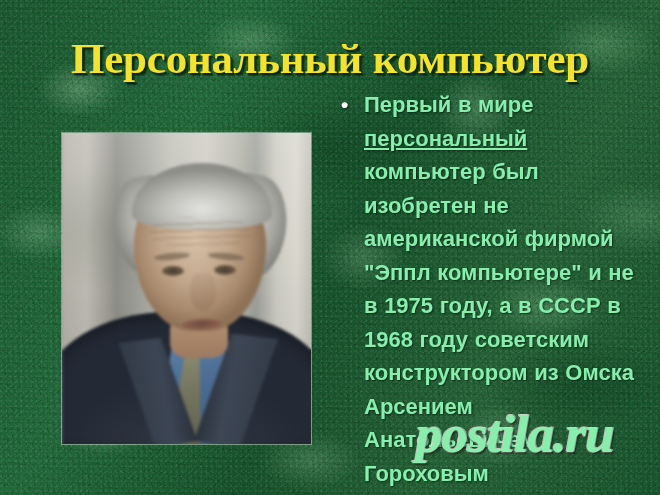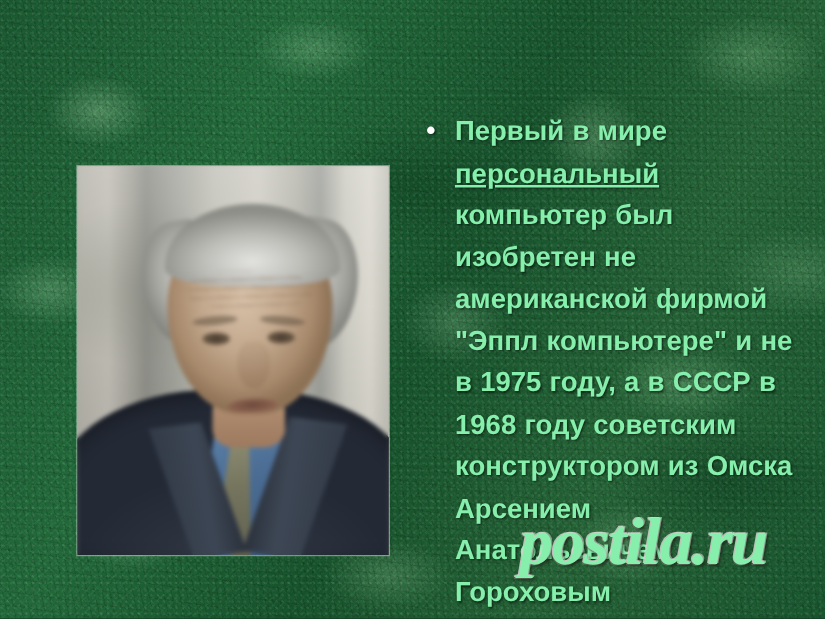--- a/index.html
+++ b/index.html
@@ -343,20 +343,21 @@
 </style>
 </head>
 <body>
 
 <div id="slide">
 
   <div class="bg-layer bg-base"></div>
   <div class="bg-layer bg-veins"></div>
   <div class="bg-layer bg-grain"></div>
 
+  <div class="title">Персональный компьютер</div>
 
   <div class="photo">
     <div class="wall"></div>
     <div class="wall-shade"></div>
     <div class="suit"></div>
     <div class="shirt"></div>
     <div class="tie"></div>
     <div class="collar-l"></div>
     <div class="collar-r"></div>
     <div class="neck"></div>

